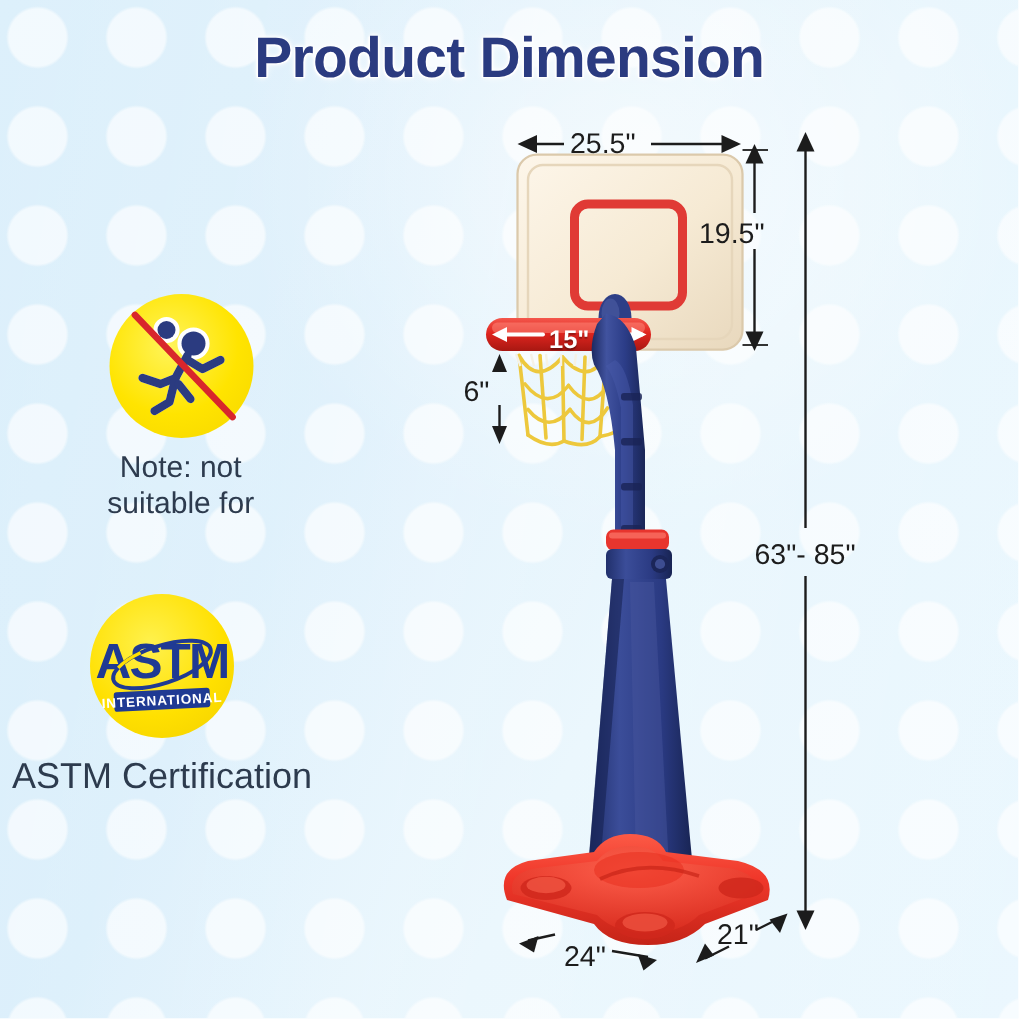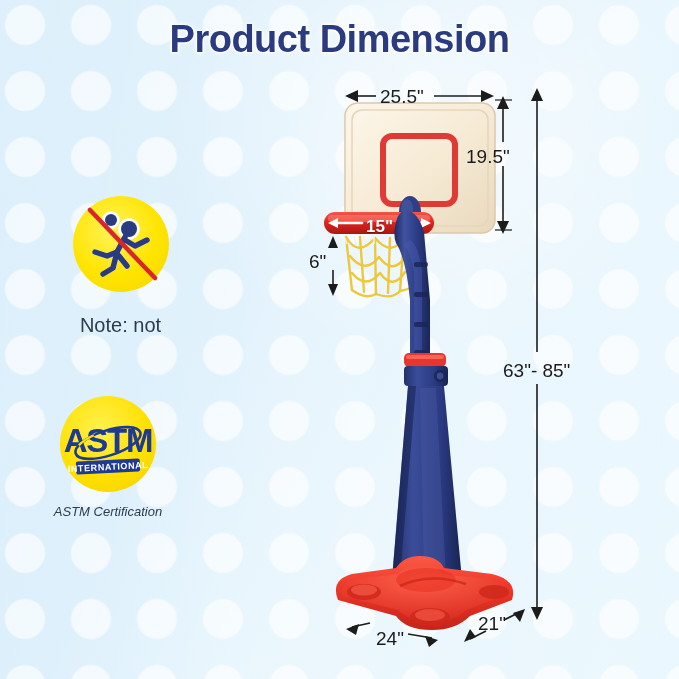--- a/index.html
+++ b/index.html
@@ -65,27 +65,27 @@
     margin: 0 auto;
     position: relative;
   }
   #nodunk-circle {
     background: radial-gradient(circle at 42% 36%, #fff45a 0%, #ffe400 55%, #f5d500 100%);
   }
   #astm-circle {
     background: radial-gradient(circle at 42% 34%, #fff14d 0%, #ffe000 58%, #f2cf00 100%);
   }
   .badge-caption {
-    margin-top: 22px;
+    margin-top: 9px;
     font-size: 20px;
     line-height: 1.18;
     color: #2d3b4e;
     font-family: "Liberation Sans", sans-serif;
   }
-  #astm-caption { font-size: 13px; margin-top: 12px; font-style: italic; }
+  #astm-caption { font-size: 24px; margin-top: 12px; }
 
   
   #product { position: absolute; left: 0; top: 0; width: 679px; height: 679px; pointer-events: none; }
 
   
   .dim-label {
     position: absolute;
     font-size: 19px;
     color: #1c1c1c;
     font-family: "Liberation Sans", sans-serif;
@@ -310,20 +310,21 @@
           <path d="M44 56 L40 72 L30 78" fill="none"></path>
           <path d="M46 60 L54 70" fill="none"></path>
           <circle cx="38" cy="24" r="6" stroke="none"></circle>
         </g>
 
         <line x1="17" y1="14" x2="82" y2="82" stroke="#d8262c" stroke-width="4.5" stroke-linecap="round"></line>
       </svg>
     </div>
     <div class="badge-caption">
       <div>Note: not</div>
+      <div>suitable for</div>
     </div>
   </div>
 
   <div class="badge-block" id="badge-astm">
     <div class="badge-circle" id="astm-circle">
       <svg viewBox="0 0 96 96" width="96" height="96" xmlns="http://www.w3.org/2000/svg">
 
         <text x="48" y="56" text-anchor="middle" font-family="Liberation Sans, sans-serif" font-size="33" font-weight="bold" fill="#1f3a93" letter-spacing="-1.2">ASTM</text>
 
         <ellipse cx="48" cy="47" rx="34" ry="12.5" transform="rotate(-18 48 47)" fill="none" stroke="#1f3a93" stroke-width="2.6"></ellipse>

